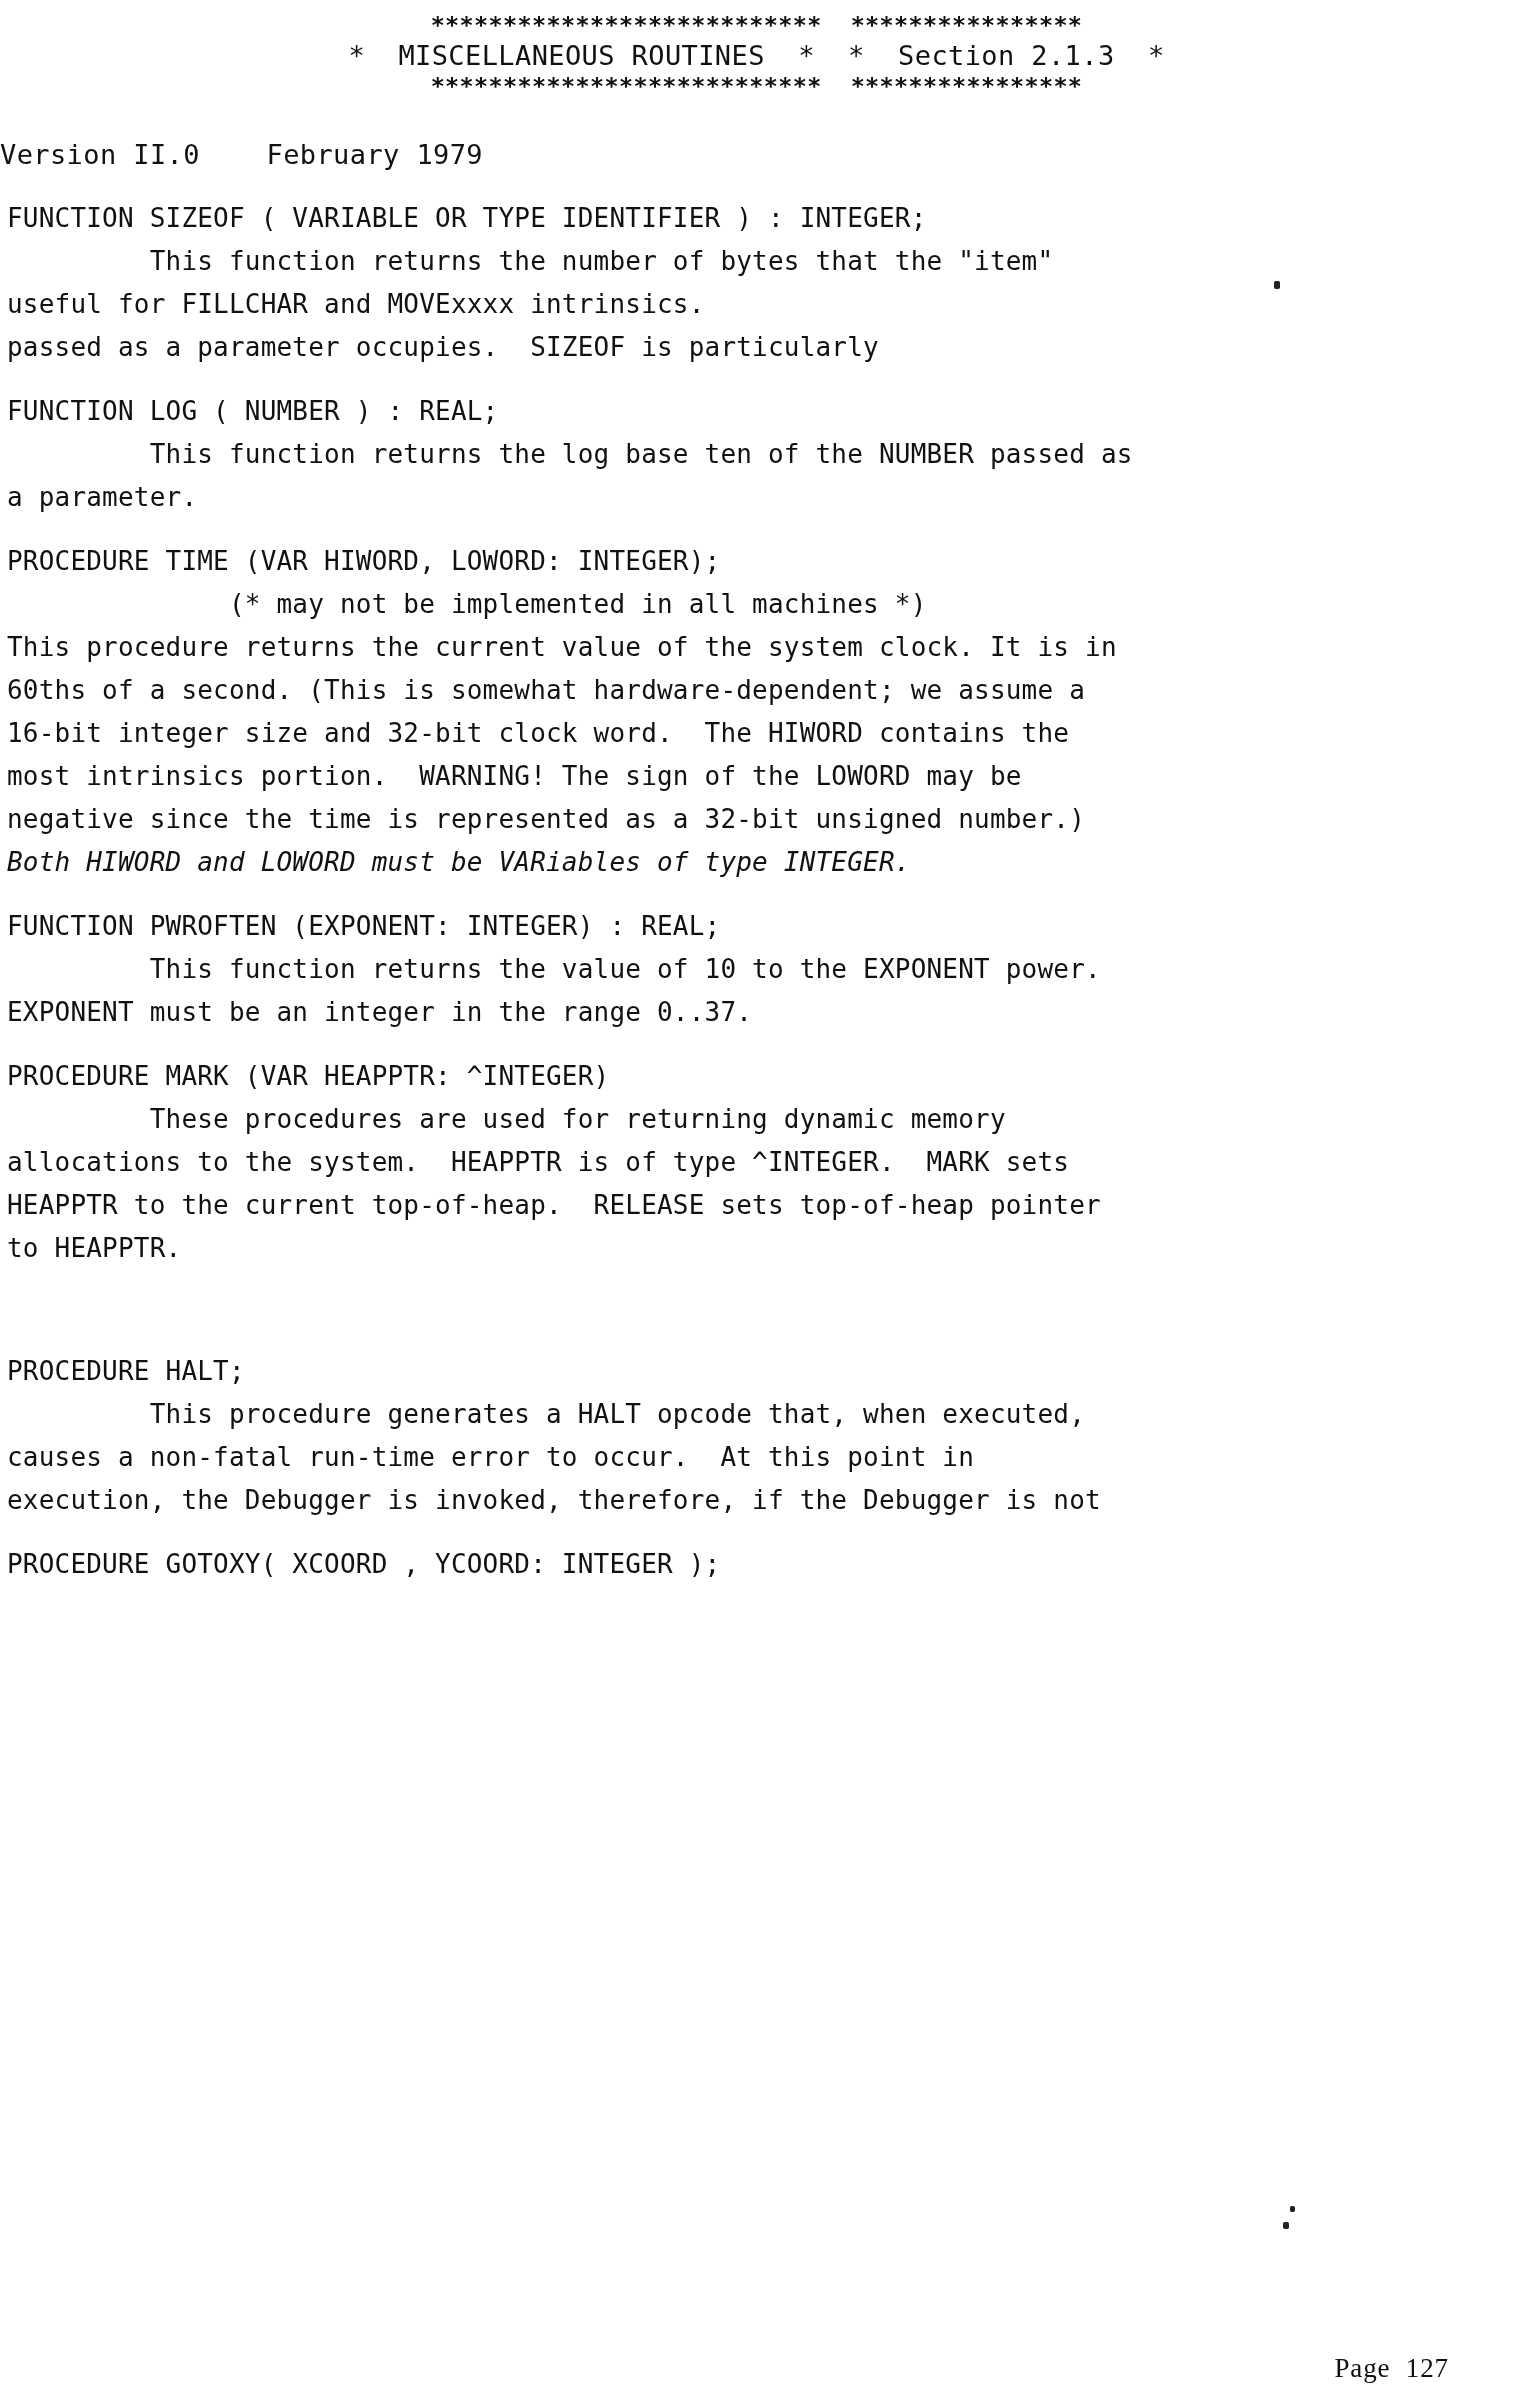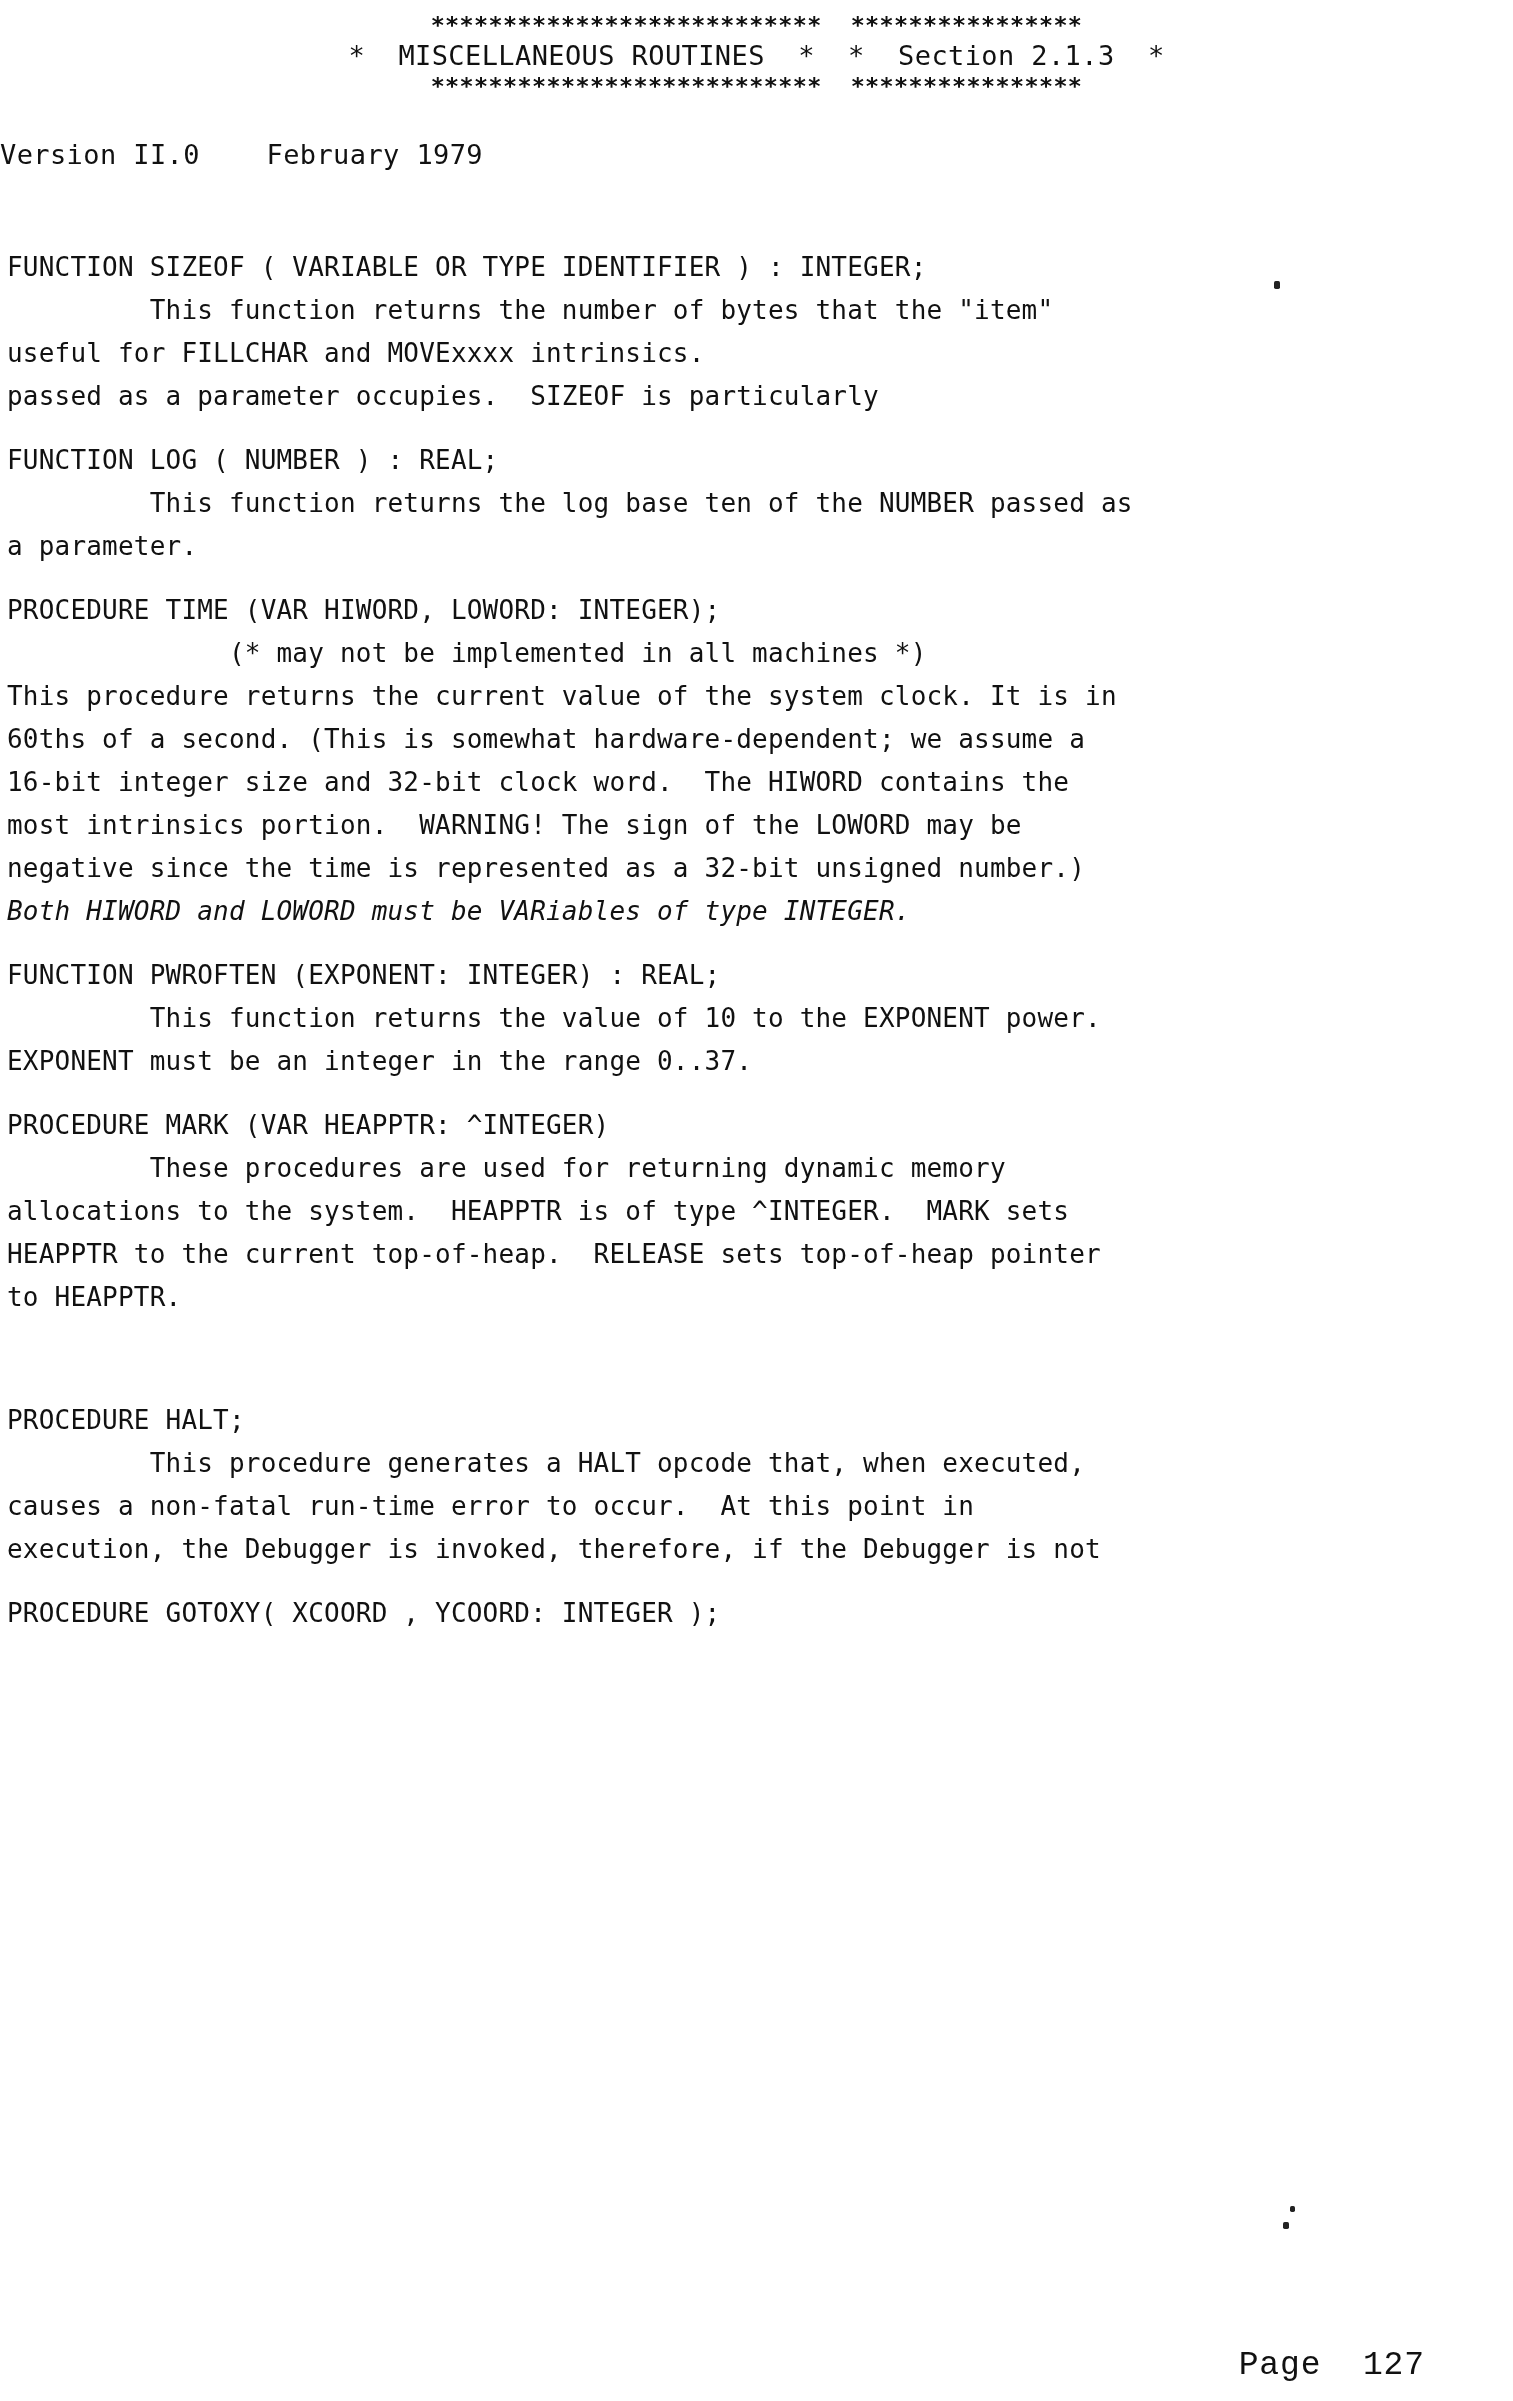--- a/index.html
+++ b/index.html
@@ -45,43 +45,43 @@
   .version-line {
     text-align: left;
     font-family: "DejaVu Sans Mono", monospace;
     font-size: 27px;
     line-height: 35px;
     margin-top: 38px;
     white-space: pre;
     letter-spacing: 0.4px;
   }
   .body-wrap {
-    margin-top: 74px;
+    margin-top: 25px;
     padding-left: 7px;
     padding-right: 15.6px;
   }
   .block {
     margin-bottom: 0;
   }
   .line {
     font-family: "DejaVu Sans Mono", monospace;
     font-size: 26px;
     line-height: 43px;
     white-space: pre;
     letter-spacing: 0.2px;
   }
   .gap-sm { height: 21px; }
   .gap-lg { height: 80px; }
   .italic { font-style: italic; }
   .footer {
     position: absolute;
     bottom: 29.5px;
-    right: 88px;
-    font-family: Liberation Mono, monospace;
-    font-size: 33px;
+    right: 64px;
+    font-family: Liberation Serif, serif;
+    font-size: 27px;
     letter-spacing: 0.9px;
     white-space: pre;
   }
   .speck {
     position: absolute;
     background: #222;
   }
   .speck-a { left: 1274px; top: 269px; width: 6px; height: 7.8px; border-radius: 1.7px; }
   .speck-b { left: 1290px; top: 2194px; width: 5.2px; height: 6px; border-radius: 1.7px; }
   .speck-c { left: 1283px; top: 2210px; width: 6px; height: 7px; border-radius: 1.7px; }

